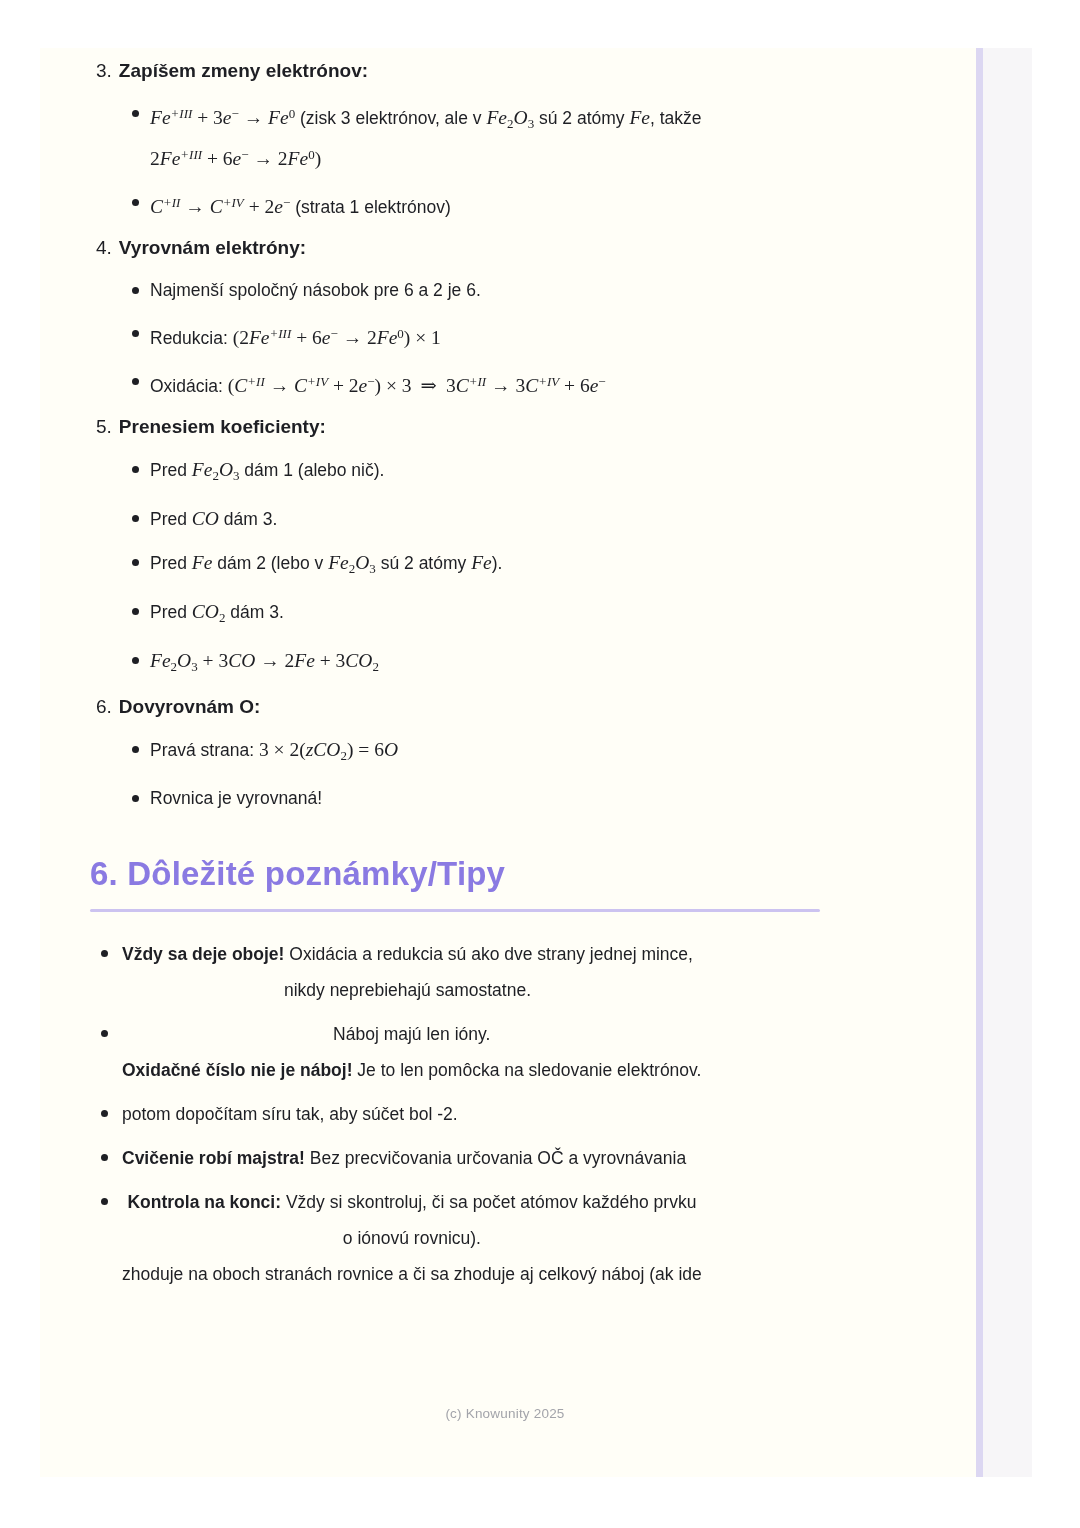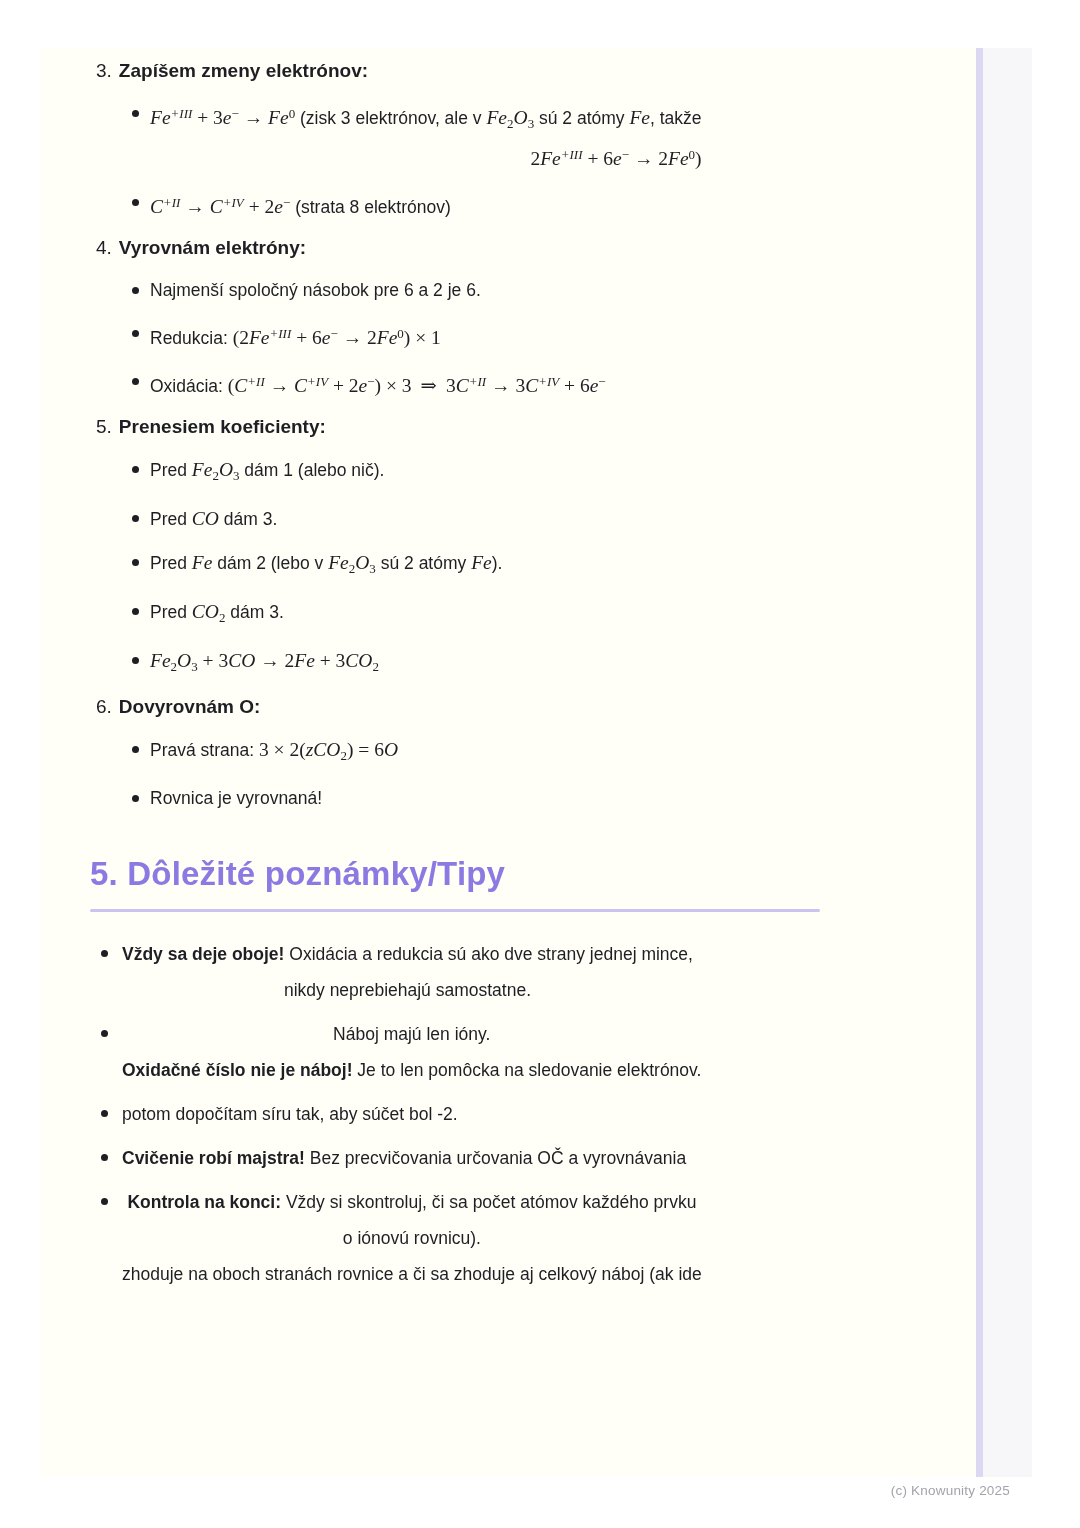--- a/index.html
+++ b/index.html
@@ -22,39 +22,39 @@
   }
   .edge-bar{position:absolute;left:976px;top:48px;width:7px;height:1429px;background:var(--edge_bar);}
   .side-panel{position:absolute;left:983px;top:48px;width:49px;height:1429px;background:var(--side_panel);}
 
   .sec{margin:0;}
   .sec + .sec{}
   .sec-title{margin:0;font-size:19px;line-height:26px;font-weight:400;white-space:nowrap;}
   .sec-title .num{font-weight:400;margin-right:7px;}
   .sec-title .ttl{font-weight:700;}
 
-  ul.blist{list-style:none;margin:14px 0 0 0;padding:0;text-align:right;}
+  ul.blist{list-style:none;margin:14px 0 0 0;padding:0;}
   ul.blist li{display:flex;margin:0 0 12px 0;}
   ul.blist .dot{flex:none;width:7px;height:7px;border-radius:50%;background:var(--text);margin:12px 11px 0 36px;}
   .li-body{min-width:0;}
   .line{line-height:31px;font-size:17.5px;white-space:nowrap;}
 
   .tips-heading{
     margin:38px 0 0 -6px;font-size:33px;line-height:44px;font-weight:700;
     color:var(--accent);white-space:nowrap;letter-spacing:0.2px;
   }
   .rule{height:3px;width:730px;margin:13px 0 0 -6px;background:var(--rule);border-radius:2px;}
 
   ul.tips{list-style:none;margin:24px 0 0 0;padding:0;text-align:center;}
   ul.tips li{display:flex;margin:0 0 8px 0;}
   ul.tips .dot{flex:none;width:7px;height:7px;border-radius:50%;background:var(--text);margin:14px 14px 0 5px;}
   ul.tips .line{line-height:36px;font-size:17.5px;white-space:nowrap;}
 
   .footer{
-    position:absolute;top:1483px;left:0;right:70px;text-align:right;
+    position:absolute;top:1406px;left:0;right:70px;text-align:center;
     font-size:13.5px;color:var(--footer);z-index:5;letter-spacing:0.2px;
   }
 
   
   .b{font-weight:700;}
   .mi{font-family:"Liberation Serif","DejaVu Serif",serif;font-style:italic;font-size:19.5px;}
   .mn{font-family:"Liberation Serif","DejaVu Serif",serif;font-style:normal;font-size:19.5px;}
   .sup{font-size:13px;vertical-align:6px;}
   .sub{font-size:13px;vertical-align:-4px;}
   .pull{margin-left:-1.05em;}
@@ -74,21 +74,21 @@
         <li>
           <span class="dot"></span>
           <div class="li-body">
             <div class="line"><span class="mi">Fe</span><span class="mi sup">+III</span><span class="mn"> + 3</span><span class="mi">e</span><span class="mn sup">−</span><span class="mn"> → </span><span class="mi">Fe</span><span class="mn sup">0</span><span> (zisk 3 elektrónov, ale v </span><span class="mi">Fe</span><span class="mn sub">2</span><span class="mi">O</span><span class="mn sub">3</span><span> sú 2 atómy </span><span class="mi">Fe</span><span>, takže</span></div>
             <div class="line"><span class="mn">2</span><span class="mi">Fe</span><span class="mi sup">+III</span><span class="mn"> + 6</span><span class="mi">e</span><span class="mn sup">−</span><span class="mn"> → 2</span><span class="mi">Fe</span><span class="mn sup">0</span><span class="mn">)</span></div>
           </div>
         </li>
         <li>
           <span class="dot"></span>
           <div class="li-body">
-            <div class="line"><span class="mi">C</span><span class="mi sup">+II</span><span class="mn"> → </span><span class="mi">C</span><span class="mi sup">+IV</span><span class="mn"> + 2</span><span class="mi">e</span><span class="mn sup">−</span><span> (strata 8 elektrónov)</span></div>
+            <div class="line"><span class="mi">C</span><span class="mi sup">+II</span><span class="mn"> → </span><span class="mi">C</span><span class="mi sup">+IV</span><span class="mn"> + 2</span><span class="mi">e</span><span class="mn sup">−</span><span> (strata 1 elektrónov)</span></div>
           </div>
         </li>
       </ul>
     </section>
 
     <section class="sec">
       <h3 class="sec-title">
         <span class="num">4.</span><span class="ttl">Vyrovnám elektróny:</span>
       </h3>
       <ul class="blist">
@@ -164,21 +164,21 @@
         </li>
         <li>
           <span class="dot"></span>
           <div class="li-body">
             <div class="line"><span>Rovnica je vyrovnaná!</span></div>
           </div>
         </li>
       </ul>
     </section>
 
-    <h2 class="tips-heading">5. Dôležité poznámky/Tipy</h2>
+    <h2 class="tips-heading">6. Dôležité poznámky/Tipy</h2>
     <div class="rule"></div>
 
     <ul class="tips">
       <li>
         <span class="dot"></span>
         <div class="li-body">
           <div class="line"><span class="b">Vždy sa deje oboje!</span><span> Oxidácia a redukcia sú ako dve strany jednej mince,</span></div>
           <div class="line"><span>nikdy neprebiehajú samostatne.</span></div>
         </div>
       </li>

